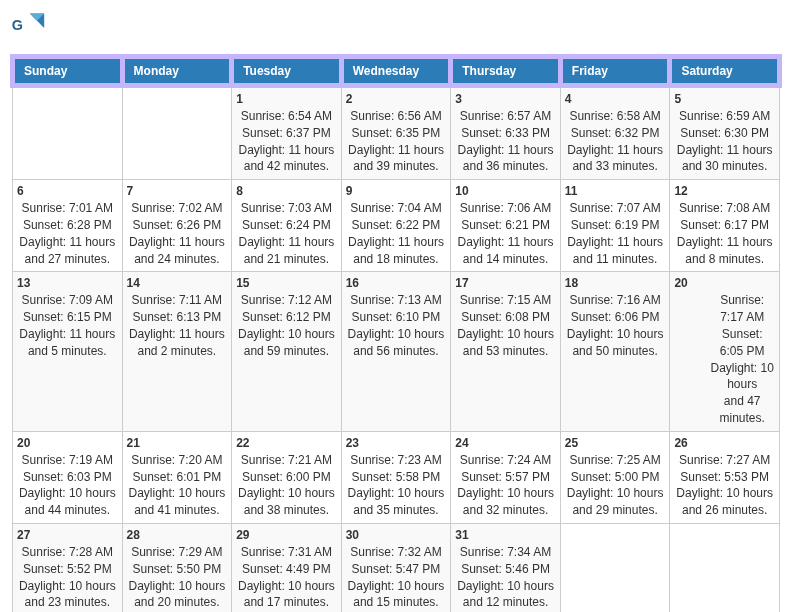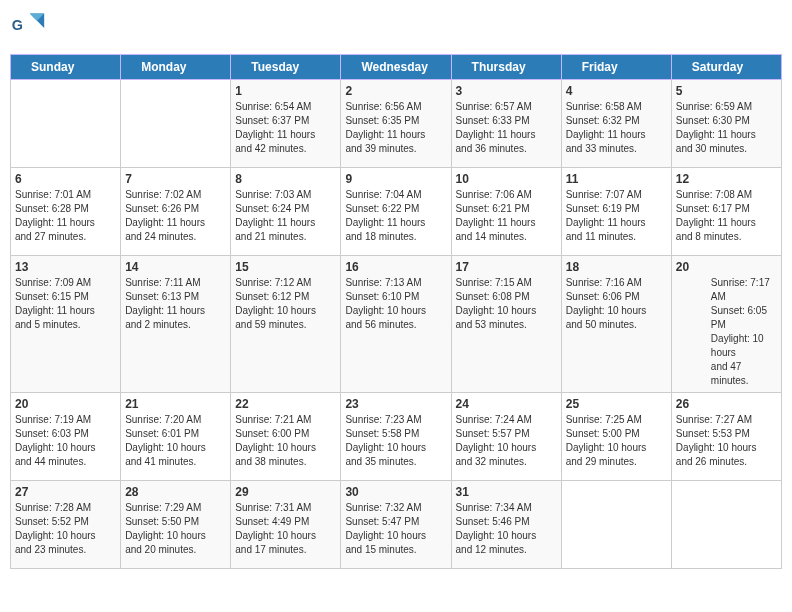--- a/index.html
+++ b/index.html
@@ -46,46 +46,47 @@
     table {
       width: 100%;
       border-collapse: collapse;
       table-layout: fixed;
     }
     thead tr th {
       background: #2c7cb8;
       color: white;
       font-size: 12px;
       font-weight: bold;
-      padding: 5px 20px;
+      padding: 5px 9px;
       text-align: left;
-      border: 1px solid #c4b5fd;
+      border: 5px solid #c4b5fd;
     }
     tbody tr td {
       border: 1px solid #ccc;
       vertical-align: top;
       padding: 4px 4px;
       font-size: 10.5px;
       color: #333;
       height: 88px;
       background: #fff;
     }
     tbody tr:nth-child(odd) td {
       background: #f9f9f9;
     }
     .day-number {
       font-weight: bold;
       font-size: 12px;
       display: block;
       margin-bottom: 2px;
     }
     .day-info {
-      font-size: 10px;
+      font-size: 12px;
       line-height: 1.4;
       color: #333;
+      text-align: center;
     }
     .empty { background: #fff !important; }
   </style>
 </head>
 <body>
 
 <div class="header">
   <div class="logo">
     <svg class="logo-icon" viewBox="0 0 40 40" xmlns="http://www.w3.org/2000/svg">
       <rect width="40" height="40" fill="white"></rect>

